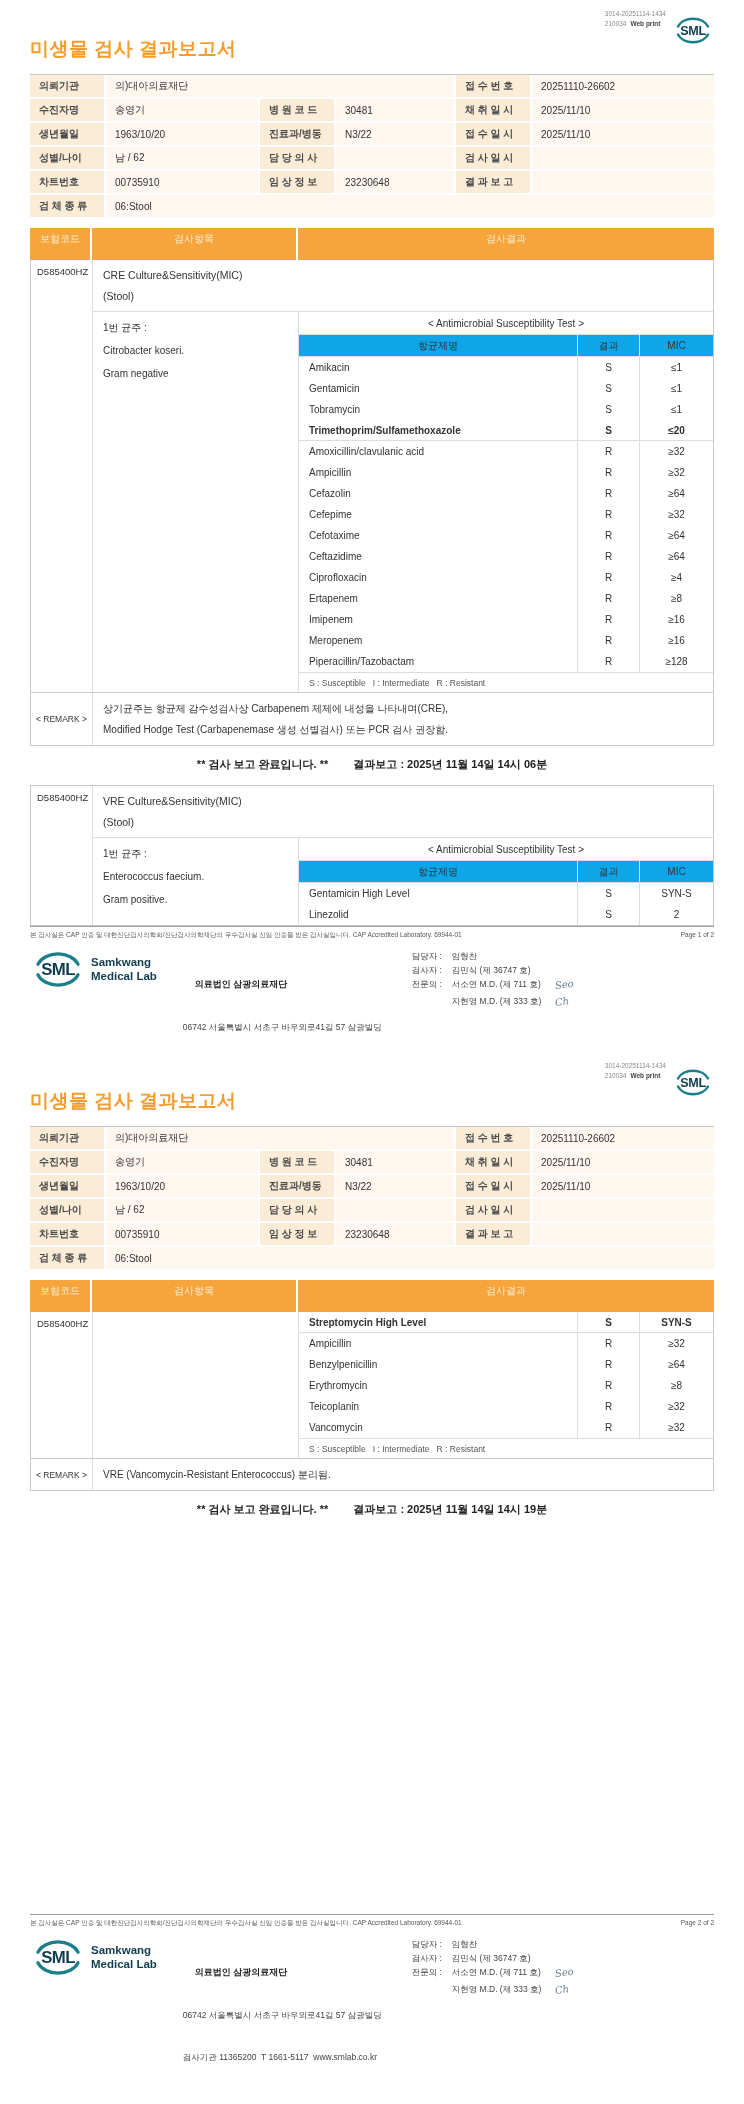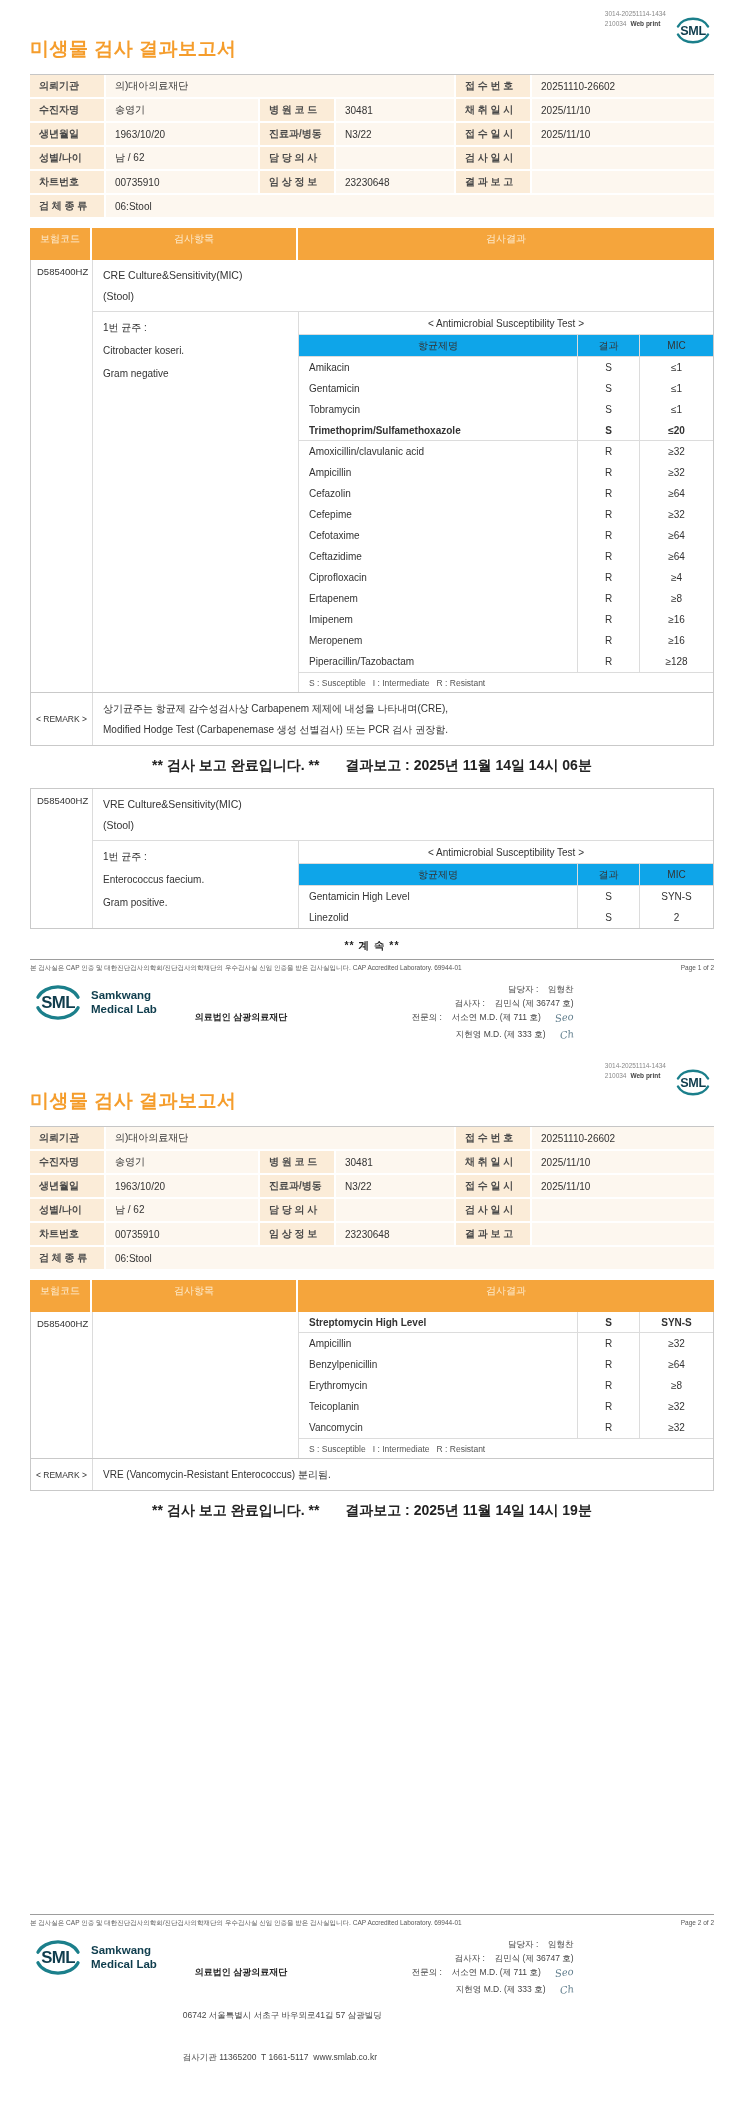--- a/index.html
+++ b/index.html
@@ -53,37 +53,37 @@
   .ast-row { display:grid; grid-template-columns:1fr 62px 74px; height:21px; line-height:21px; }
   .ast-row.group-end { border-bottom:1px solid #dcdcdc;font-weight:bold; }
   .ast-row .c-name { padding-left:10px; white-space:nowrap; overflow:hidden; }
   .ast-row .c-res, .ast-row .c-mic { text-align:center; border-left:1px solid #dcdcdc; }
   .ast-legend { border-top:1px solid #dcdcdc; height:20px; line-height:20px; padding-left:10px; font-size:8.5px; color:#555; white-space:pre; }
 
   .remark-row { border-top:1px solid #c9c9c9; display:flex; }
   .remark-label { width:62px; flex:none; border-right:1px solid #dcdcdc; display:flex; align-items:center; justify-content:center; font-size:8.5px; color:#333; }
   .remark-body { flex:1; padding:5px 10px; font-size:10px; line-height:2.1; color:#333; }
 
-  .center-line { text-align:center; font-size:14px; font-weight:bold; color:#222; margin:11px 0 13px; flex:none; }
+  .center-line { text-align:center; font-size:11px; font-weight:bold; color:#222; margin:11px 0 13px; flex:none; }
   .center-line .gap-left { margin-left:22px; }
   .continued-line { text-align:center; font-size:10.5px; font-weight:bold; color:#222; margin:10px 0 6px; flex:none; letter-spacing:1px; }
 
   .flex-spacer { flex:1; }
 
   
   .page-foot { flex:none; margin-bottom:12px; }
   .foot-rule { border-top:1px solid #9d9d9d; }
   .cap-row { display:flex; justify-content:space-between; font-size:6.5px; color:#555; margin-top:4px; }
   .foot-body { display:flex; align-items:flex-start; margin-top:9px; }
   .logo-lockup { display:flex; align-items:center; flex:none; }
   .brand-name { margin-left:5px; font-size:11.5px; font-weight:bold; color:#0f3d4d; line-height:1.15; }
   .org-block { margin-left:26px; font-size:8.5px; color:#444; line-height:1.65; white-space:pre; }
   .org-block .org-name { font-weight:bold; font-size:9px; color:#222;margin-left:12px; }
   .staff-block { margin-left:30px; font-size:8.5px; color:#444; line-height:1.65; }
-  .f-row { display:flex;justify-content:flex-end; }
+  .f-row { display:flex; }
   .f-lbl { width:40px; flex:none; }
   .f-val { white-space:nowrap; }
   .sig { font-family:"DejaVu Serif", serif; font-style:italic; color:#64808f; margin-left:14px; font-size:10px; transform:rotate(-8deg); display:inline-block; }
 </style>
 </head>
 <body>
 
 <div class="page">
   <div class="page-head">
     <div class="print-code">
@@ -328,21 +328,20 @@
                   <div class="c-res">S</div>
                   <div class="c-mic">2</div>
                 </div>
               </div>
           </div>
         </div>
       </div>
     </div>
   </div>
 
-  <div class="continued-line">** 계 속 **</div>
 
   <div class="flex-spacer"></div>
 
   <div class="page-foot">
     <div class="foot-rule"></div>
     <div class="cap-row">
       <span>본 검사실은 CAP 인증 및 대한진단검사의학회/진단검사의학재단의 우수검사실 신임 인증을 받은 검사실입니다.  CAP Accredited Laboratory. 69944-01</span>
       <span>Page 1 of 2</span>
     </div>
     <div class="foot-body">

